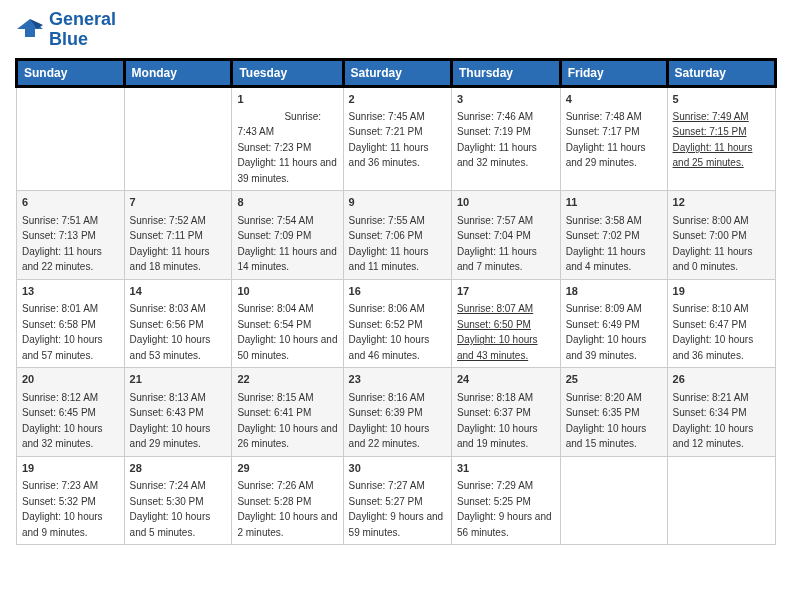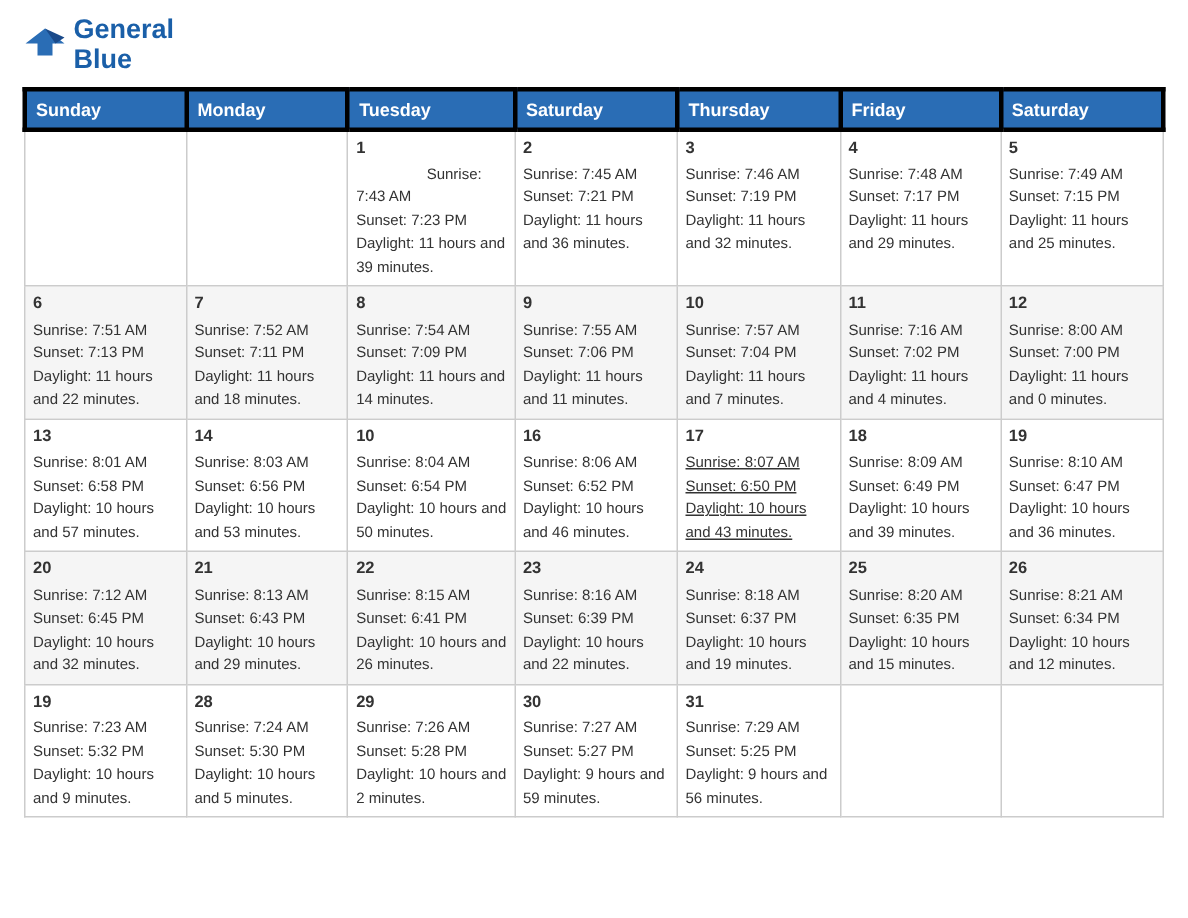--- a/index.html
+++ b/index.html
@@ -141,41 +141,41 @@
 Daylight: 11 hours and 39 minutes.</span></td>
           <td><span class="day-num">2</span><span class="day-info" style="white-space: pre-line;">Sunrise: 7:45 AM
 Sunset: 7:21 PM
 Daylight: 11 hours and 36 minutes.</span></td>
           <td><span class="day-num">3</span><span class="day-info" style="white-space: pre-line;">Sunrise: 7:46 AM
 Sunset: 7:19 PM
 Daylight: 11 hours and 32 minutes.</span></td>
           <td><span class="day-num">4</span><span class="day-info" style="white-space: pre-line;">Sunrise: 7:48 AM
 Sunset: 7:17 PM
 Daylight: 11 hours and 29 minutes.</span></td>
-          <td><span class="day-num">5</span><span class="day-info" style="white-space: pre-line;">Sunrise: 7:49 AM
+          <td><span class="day-num">5</span><span class="day-info" style="white-space: pre-line; text-decoration: underline;">Sunrise: 7:49 AM
 Sunset: 7:15 PM
 Daylight: 11 hours and 25 minutes.</span></td>
         </tr>
         <tr>
           <td><span class="day-num">6</span><span class="day-info" style="white-space: pre-line;">Sunrise: 7:51 AM
 Sunset: 7:13 PM
 Daylight: 11 hours and 22 minutes.</span></td>
           <td><span class="day-num">7</span><span class="day-info" style="white-space: pre-line;">Sunrise: 7:52 AM
 Sunset: 7:11 PM
 Daylight: 11 hours and 18 minutes.</span></td>
           <td><span class="day-num">8</span><span class="day-info" style="white-space: pre-line;">Sunrise: 7:54 AM
 Sunset: 7:09 PM
 Daylight: 11 hours and 14 minutes.</span></td>
           <td><span class="day-num">9</span><span class="day-info" style="white-space: pre-line;">Sunrise: 7:55 AM
 Sunset: 7:06 PM
 Daylight: 11 hours and 11 minutes.</span></td>
           <td><span class="day-num">10</span><span class="day-info" style="white-space: pre-line;">Sunrise: 7:57 AM
 Sunset: 7:04 PM
 Daylight: 11 hours and 7 minutes.</span></td>
-          <td><span class="day-num">11</span><span class="day-info" style="white-space: pre-line;">Sunrise: 7:16 AM
+          <td><span class="day-num">11</span><span class="day-info" style="white-space: pre-line;">Sunrise: 3:58 AM
 Sunset: 7:02 PM
 Daylight: 11 hours and 4 minutes.</span></td>
           <td><span class="day-num">12</span><span class="day-info" style="white-space: pre-line;">Sunrise: 8:00 AM
 Sunset: 7:00 PM
 Daylight: 11 hours and 0 minutes.</span></td>
         </tr>
         <tr>
           <td><span class="day-num">13</span><span class="day-info" style="white-space: pre-line;">Sunrise: 8:01 AM
 Sunset: 6:58 PM
 Daylight: 10 hours and 57 minutes.</span></td>
@@ -192,21 +192,21 @@
 Sunset: 6:50 PM
 Daylight: 10 hours and 43 minutes.</span></td>
           <td><span class="day-num">18</span><span class="day-info" style="white-space: pre-line;">Sunrise: 8:09 AM
 Sunset: 6:49 PM
 Daylight: 10 hours and 39 minutes.</span></td>
           <td><span class="day-num">19</span><span class="day-info" style="white-space: pre-line;">Sunrise: 8:10 AM
 Sunset: 6:47 PM
 Daylight: 10 hours and 36 minutes.</span></td>
         </tr>
         <tr>
-          <td><span class="day-num">20</span><span class="day-info" style="white-space: pre-line;">Sunrise: 7:12 AM
+          <td><span class="day-num">20</span><span class="day-info" style="white-space: pre-line;">Sunrise: 8:12 AM
 Sunset: 6:45 PM
 Daylight: 10 hours and 32 minutes.</span></td>
           <td><span class="day-num">21</span><span class="day-info" style="white-space: pre-line;">Sunrise: 8:13 AM
 Sunset: 6:43 PM
 Daylight: 10 hours and 29 minutes.</span></td>
           <td><span class="day-num">22</span><span class="day-info" style="white-space: pre-line;">Sunrise: 8:15 AM
 Sunset: 6:41 PM
 Daylight: 10 hours and 26 minutes.</span></td>
           <td><span class="day-num">23</span><span class="day-info" style="white-space: pre-line;">Sunrise: 8:16 AM
 Sunset: 6:39 PM

